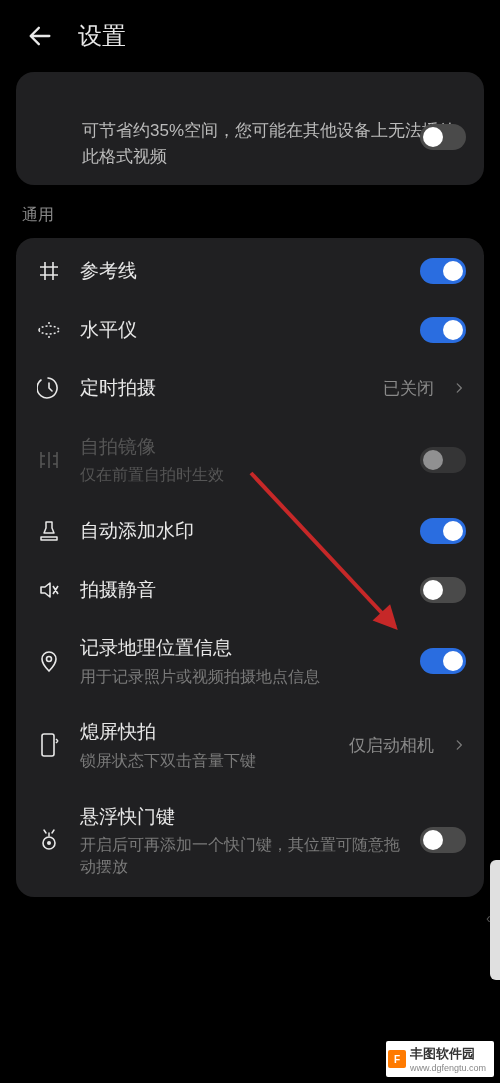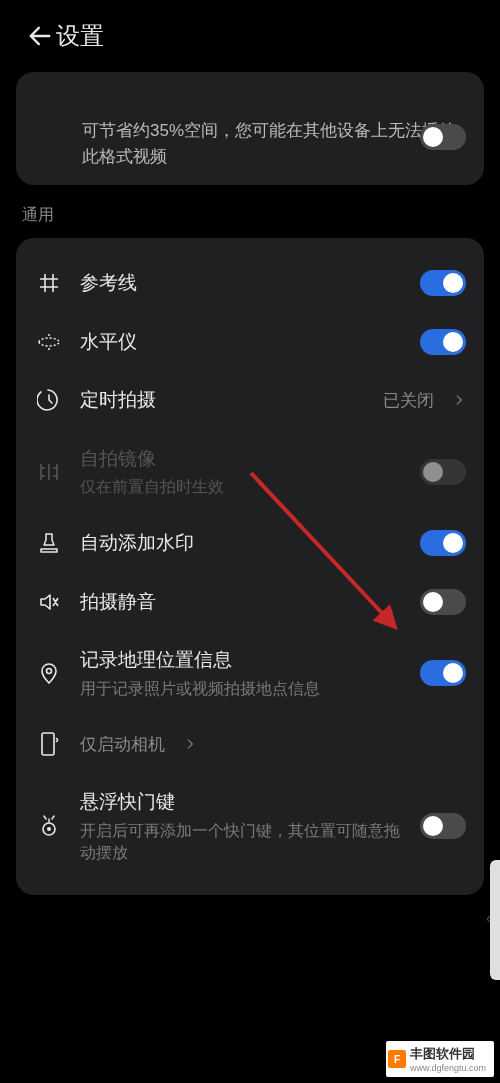--- a/index.html
+++ b/index.html
@@ -9,28 +9,29 @@
       background: #000;
       font-family: -apple-system, "Helvetica Neue", Arial, sans-serif;
       color: #e8e8e8;
       overflow: hidden;
       position: relative;
     }
     .header {
       display: flex;
       align-items: flex-end;
       padding: 20px 24px 18px;
+      gap: 22px;
     }
     .back-btn { width: 32px; height: 32px; display: flex; align-items: center; justify-content: center; }
     .header-title { font-size: 24px; font-weight: 500; color: #e8e8e8; }
     .card {
       background: #202022;
       border-radius: 18px;
       margin: 0 16px 14px;
-      padding: 16px 0;
+      padding: 4px 0;
     }
     .card-top { margin-top: 2px; padding: 14px 0 16px; }
     .row {
       display: flex;
       align-items: center;
       padding: 16px 18px;
       position: relative;
       gap: 16px;
     }
     .row .icon-col { width: 30px; display: flex; justify-content: center; }
@@ -177,20 +178,24 @@
     <div class="toggle on"></div>
   </div>
 
   <div class="row">
     <div class="icon-col">
         <svg width="22" height="26" viewBox="0 0 22 26">
           <rect x="4" y="2" width="12" height="22" rx="2" stroke="#e8e8e8" stroke-width="1.6" fill="none"></rect>
           <path d="M18 7l2 2M18 11l2-2" stroke="#e8e8e8" stroke-width="1.5" fill="none"></path>
         </svg>
       </div>
+    <div class="text-col">
+      <div class="label">熄屏快拍</div>
+      <div class="sub">锁屏状态下双击音量下键</div>
+    </div>
     <div class="right-val">仅启动相机</div>
     <svg class="chev" width="14" height="14" viewBox="0 0 24 24">
         <path d="M9 5l7 7-7 7" stroke="#7a7a7a" stroke-width="2.2" fill="none" stroke-linecap="round" stroke-linejoin="round"></path>
       </svg>
   </div>
 
   <div class="row">
     <div class="icon-col">
         <svg width="26" height="26" viewBox="0 0 26 26">
           <circle cx="13" cy="16" r="6" stroke="#e8e8e8" stroke-width="1.6" fill="none"></circle>

